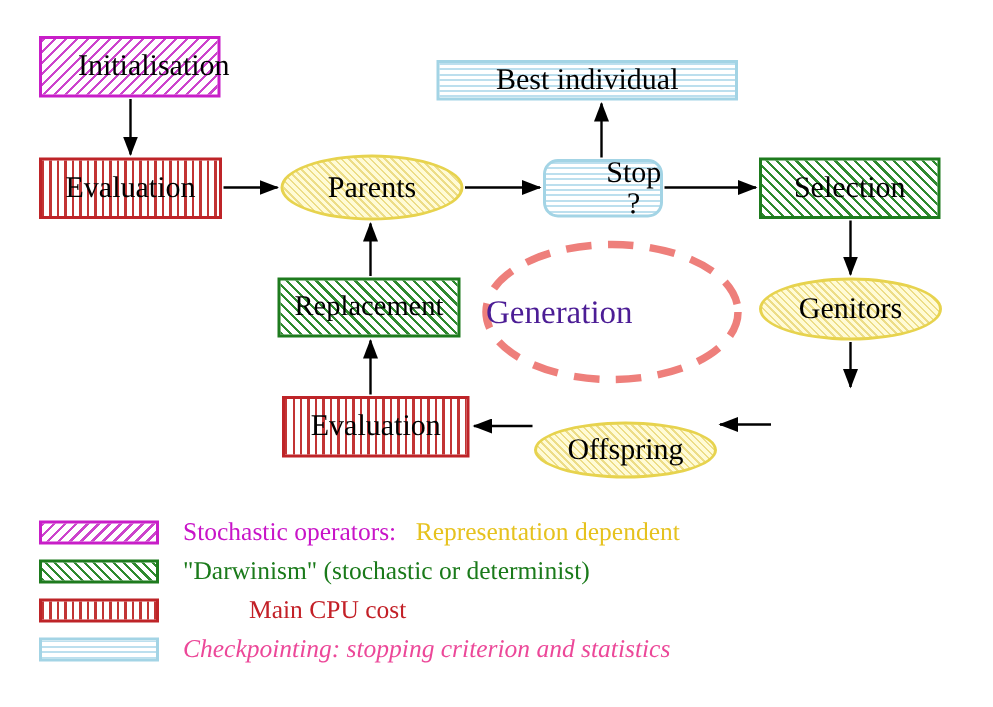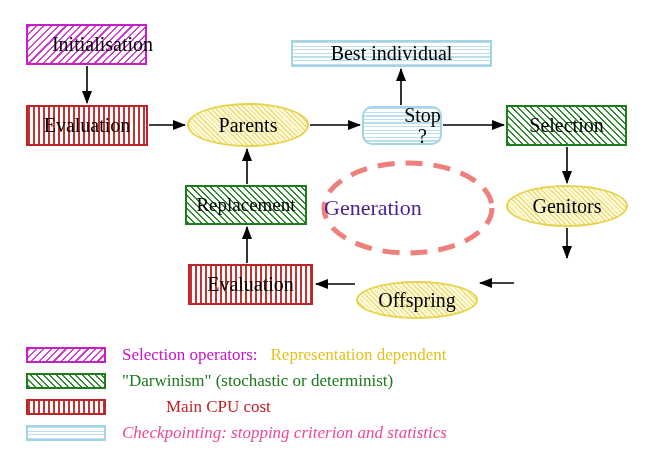--- a/index.html
+++ b/index.html
@@ -112,21 +112,21 @@
   </div>
 
   <div class="node ellipse" style="left:356px;top:265px;width:122px;height:38px;margin-top:16px;">
     <span>Offspring</span>
   </div>
 
 
   <div class="gen-label">Generation</div>
 
   <div class="swatch p-magenta" style="top:347px;"></div>
-  <div class="lg-text" style="top:345px;"><span class="lg-magenta">Selection operators:</span><span class="lg-gold">Representation dependent</span></div>
+  <div class="lg-text" style="top:345px;"><span class="lg-magenta">Stochastic operators:</span><span class="lg-gold">Representation dependent</span></div>
 
   <div class="swatch p-green" style="top:373px;"></div>
   <div class="lg-text lg-green" style="top:371px;">"Darwinism" (stochastic or determinist)</div>
 
   <div class="swatch p-red" style="top:399px;"></div>
   <div class="lg-text lg-red" style="top:397px;">Main CPU cost</div>
 
   <div class="swatch p-cyan" style="top:425px;"></div>
   <div class="lg-text lg-cyan" style="top:423px;">Checkpointing: stopping criterion and statistics</div>
 

